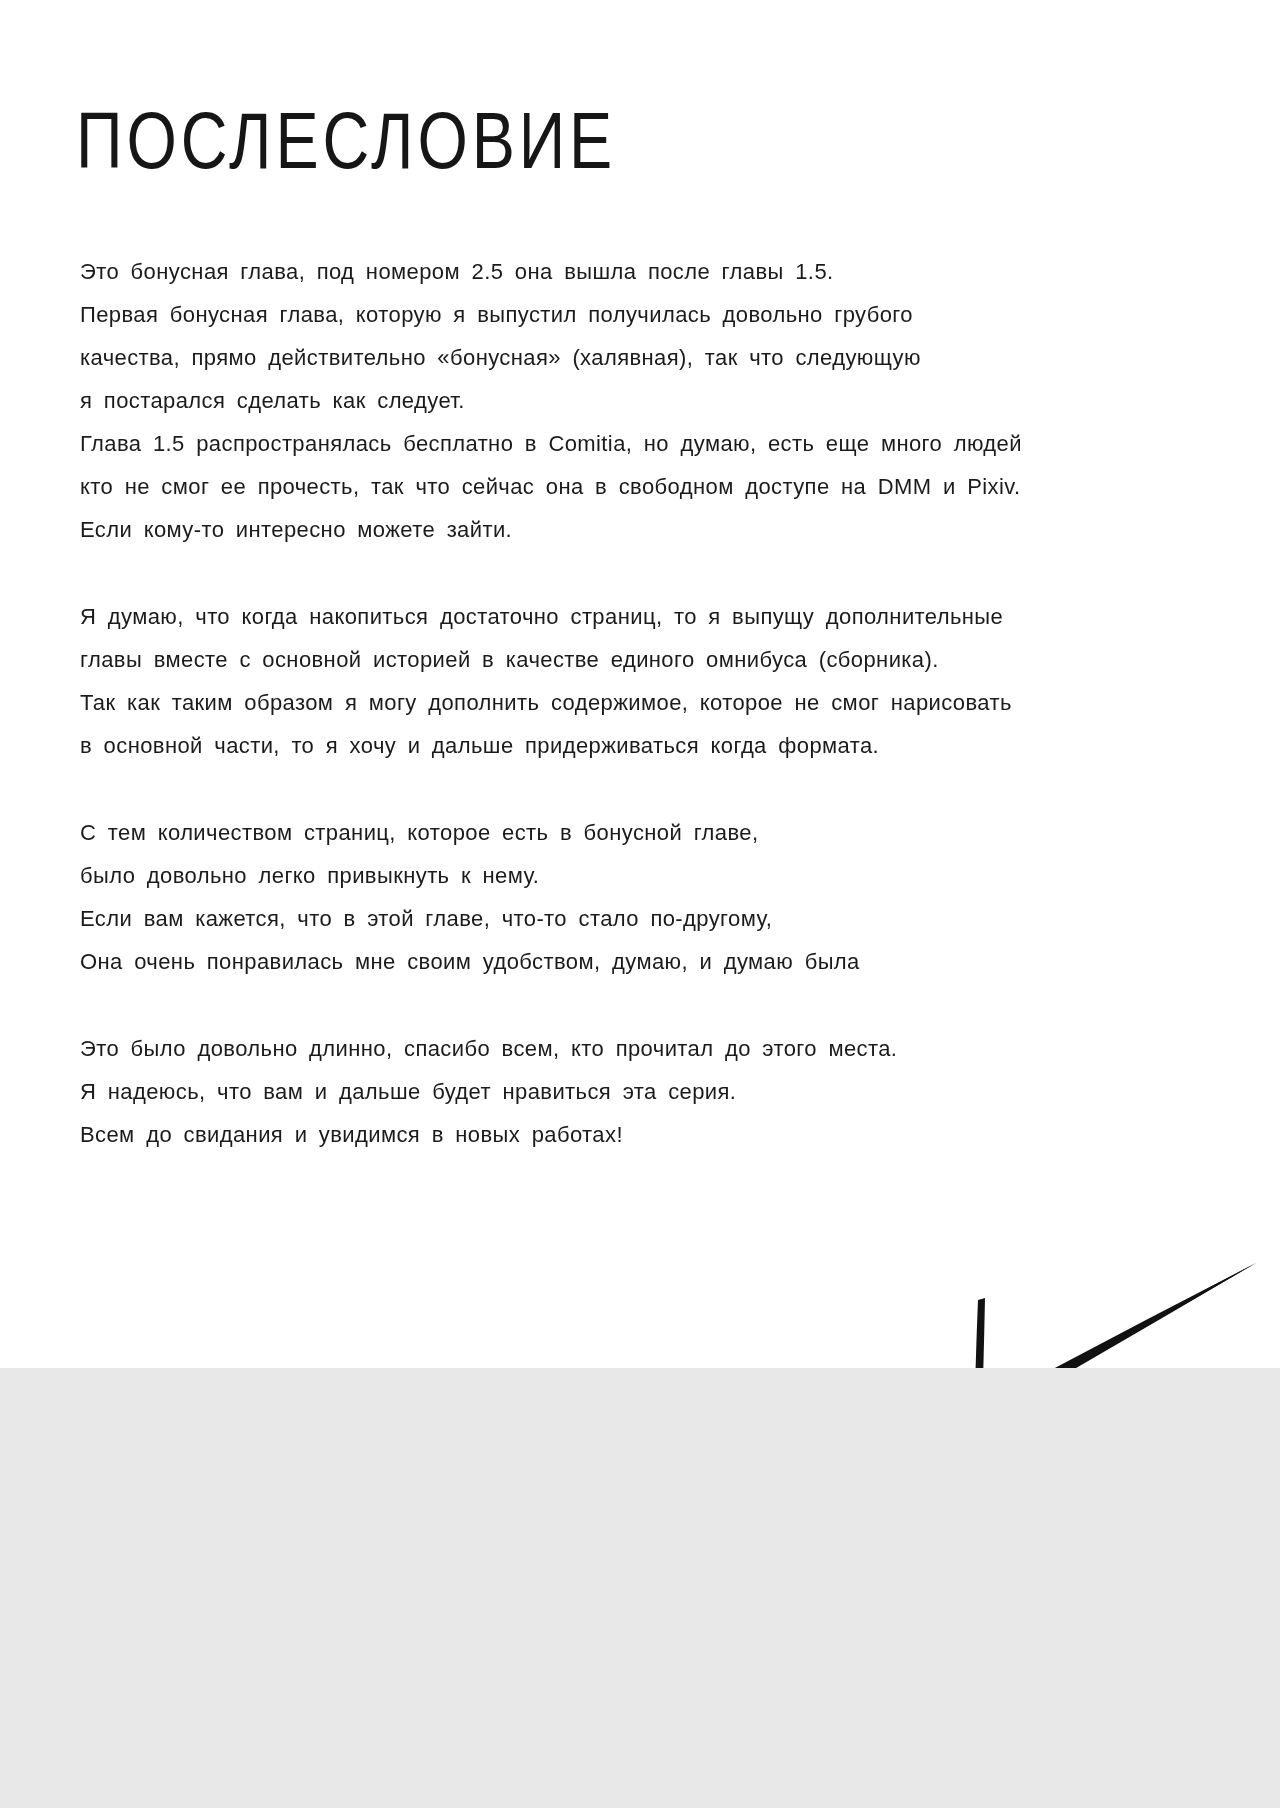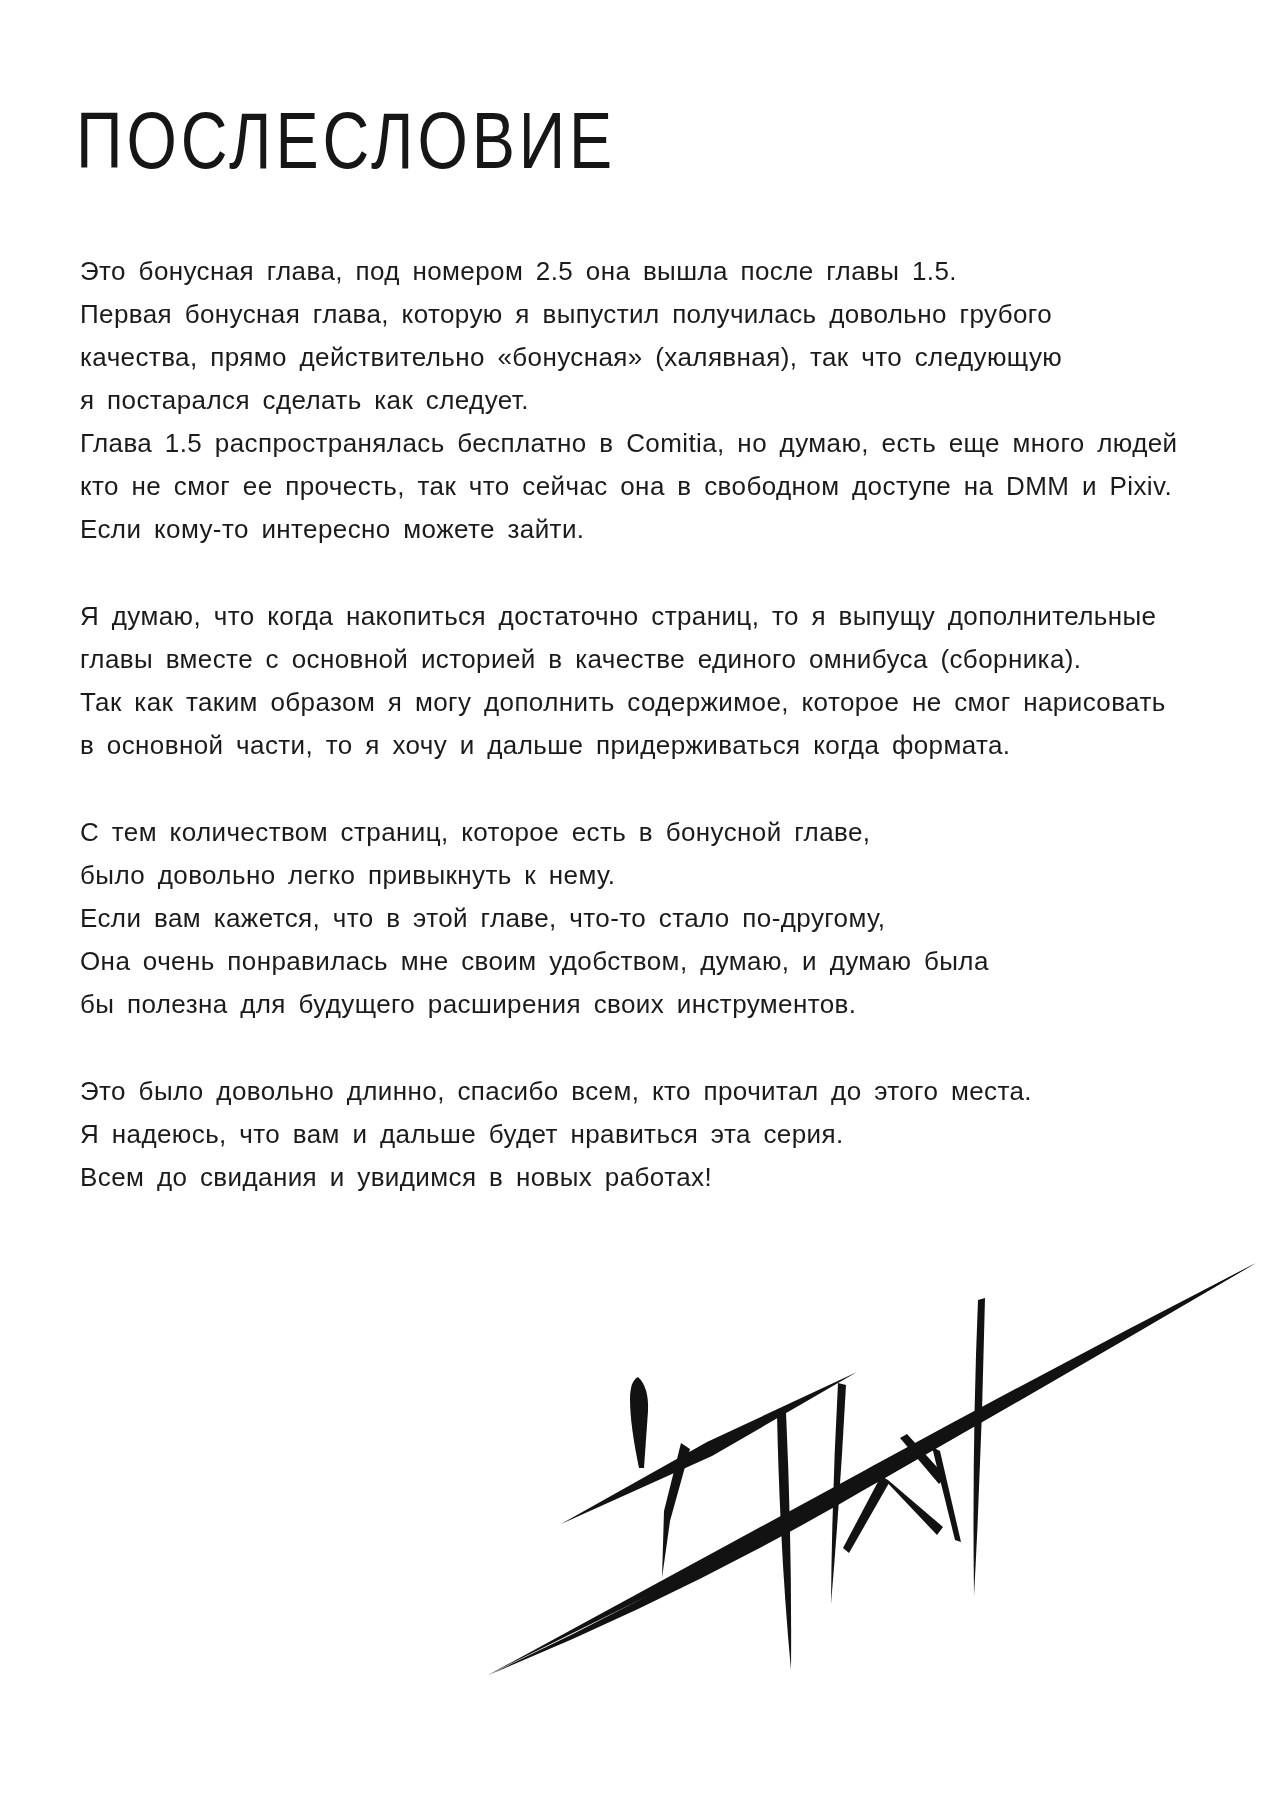--- a/index.html
+++ b/index.html
@@ -1,18 +1,18 @@
 <!DOCTYPE html>
 <html><head>
 <meta charset="utf-8">
 <style>
   html,body{margin:0;padding:0;background:#e8e8e8;}
   .page{
     position:relative;
-    width:1280px;height:1808px;
+    width:1280px;height:1368px;
     margin:0 auto;
     background:#ffffff;
     overflow:hidden;
     font-family:"Liberation Sans", sans-serif;
     color:#1b1b1b;
   }
   .title{
     position:absolute;
     left:76px;top:94px;
     margin:0;
@@ -24,21 +24,21 @@
     white-space:nowrap;
     color:#161616;
   }
   .body-text{
     position:absolute;
     left:80px;top:250px;
     width:1140px;
   }
   .para{margin:0 0 44px 0;padding:0;}
   .line{
-    font-size:26px;
+    font-size:22px;
     line-height:43px;
     letter-spacing:0.4px;
     word-spacing:5px;
     white-space:nowrap;
     color:#1b1b1b;
   }
   .signature{
     position:absolute;
     left:455px;top:1243px;
     width:810px;height:570px;
@@ -69,21 +69,20 @@
       <div class="line">главы вместе с основной историей в качестве единого омнибуса (сборника).</div>
       <div class="line">Так как таким образом я могу дополнить содержимое, которое не смог нарисовать</div>
       <div class="line">в основной части, то я хочу и дальше придерживаться когда формата.</div>
     </div>
 
     <div class="para">
       <div class="line">С тем количеством страниц, которое есть в бонусной главе,</div>
       <div class="line">было довольно легко привыкнуть к нему.</div>
       <div class="line">Если вам кажется, что в этой главе, что-то стало по-другому,</div>
       <div class="line">Она очень понравилась мне своим удобством, думаю, и думаю была</div>
-      <div class="line">бы полезна для будущего расширения своих инструментов.</div>
     </div>
 
     <div class="para">
       <div class="line">Это было довольно длинно, спасибо всем, кто прочитал до этого места.</div>
       <div class="line">Я надеюсь, что вам и дальше будет нравиться эта серия.</div>
       <div class="line">Всем до свидания и увидимся в новых работах!</div>
     </div>
 
   </div>
 

